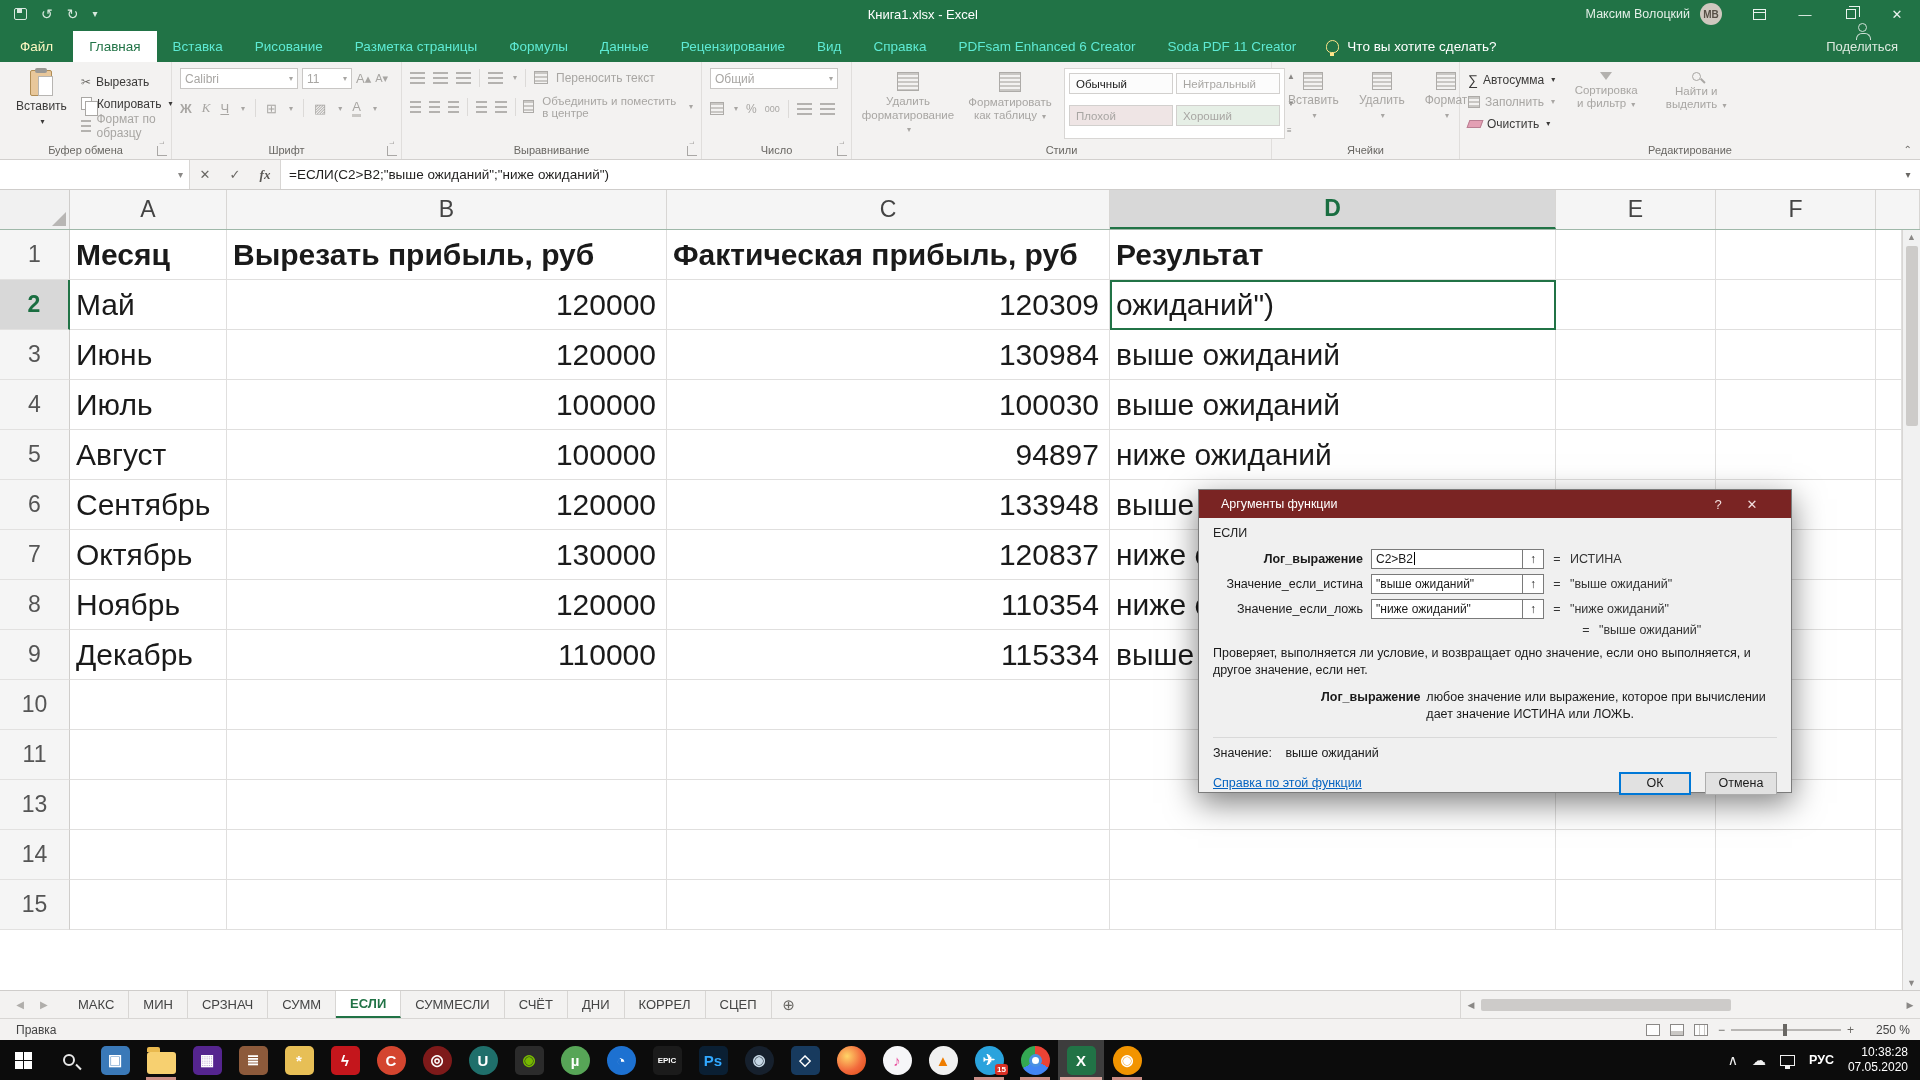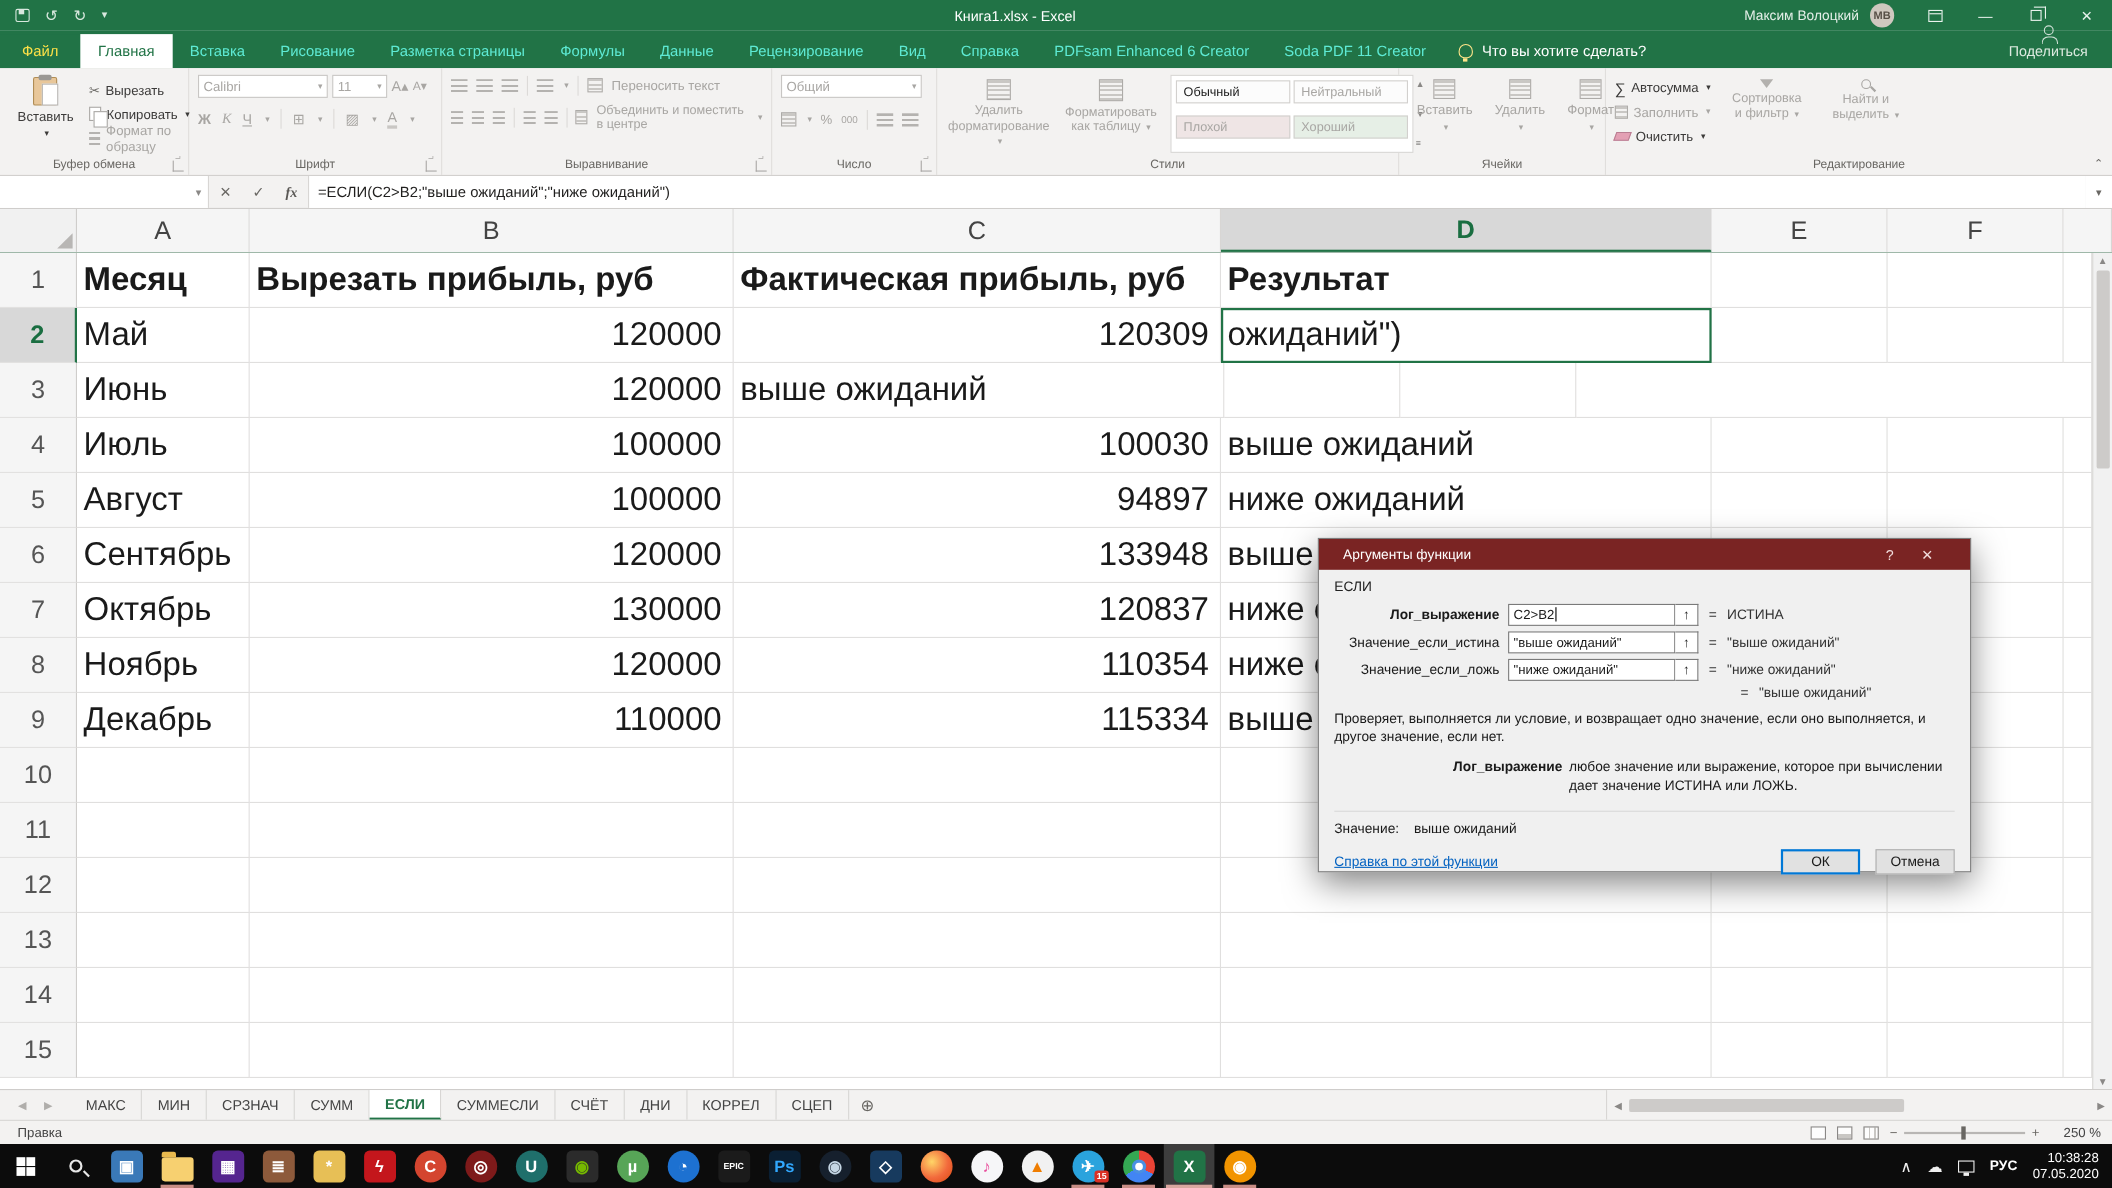--- a/index.html
+++ b/index.html
@@ -23,21 +23,21 @@
     color:#eaf3ee; font-size:13px; }
   .ribopt { width:13px; height:11px; border:1.2px solid #eaf3ee; position:relative; }
   .ribopt:before { content:""; position:absolute; left:0; top:2px; right:0; border-top:1.2px solid #eaf3ee; }
   .resticon { width:10px; height:10px; border:1.2px solid #eaf3ee; position:relative; }
   .resticon:before { content:""; position:absolute; left:2px; top:-4px; width:10px; height:10px; border:1.2px solid #eaf3ee; border-bottom:none; border-left:none; }
 
   
   .tabrow { position:absolute; left:0; top:28px; width:1920px; height:34px;
     background:var(--accent,#217346); display:flex; align-items:flex-end; }
   .rtab { padding:8px 16px 8px; font-size:13.5px; color:#5eead4; cursor:default; white-space:nowrap; }
-  .rtab.file { background:var(--accent,#217346); color:#fde047; padding:8px 20px; }
+  .rtab.file { background:var(--accent,#217346); color:#fef9c3; padding:8px 20px; }
   .rtab.active { background:#fff; color:var(--accent,#217346); }
   .tellme { display:flex; align-items:center; gap:8px; color:#fff; font-size:13.5px; padding:0 14px 8px; }
   .bulb { width:13px; height:13px; border:1.5px solid #ffe58a; border-radius:50% 50% 40% 40%; position:relative; }
   .bulb:after { content:""; position:absolute; left:3px; bottom:-4px; width:4px; height:3px; background:#ffe58a; }
   .share { margin-left:auto; display:flex; align-items:center; gap:7px; color:#dcead
 f; color:#dceadf; font-size:13px; padding:0 22px 8px;flex-direction:column; }
   .personic { width:9px; height:9px; border:1.5px solid #cfe0d6; border-radius:50%; position:relative; }
   .personic:after { content:""; position:absolute; left:-3px; top:9px; width:13px; height:6px; border:1.5px solid #cfe0d6; border-bottom:none; border-radius:6px 6px 0 0; }
 
   
@@ -460,20 +460,21 @@
           <div class="gc num" style="width: 443px;">120309</div>
           <div class="gc acell" style="width: 446px;">ожиданий")</div>
           <div class="gc" style="width: 160px;"></div>
           <div class="gc" style="width: 160px;"></div>
           <div class="gc" style="flex: 1 1 0%;"></div>
         </div>
         <div class="grow">
           <div class="rn">3</div>
           <div class="gc" style="width: 157px;">Июнь</div>
           <div class="gc num" style="width: 440px;">120000</div>
+          <div class="gc num" style="width: 443px;">130984</div>
           <div class="gc" style="width: 446px;">выше ожиданий</div>
           <div class="gc" style="width: 160px;"></div>
           <div class="gc" style="width: 160px;"></div>
           <div class="gc" style="flex: 1 1 0%;"></div>
         </div>
         <div class="grow">
           <div class="rn">4</div>
           <div class="gc" style="width: 157px;">Июль</div>
           <div class="gc num" style="width: 440px;">100000</div>
           <div class="gc num" style="width: 443px;">100030</div>
@@ -537,30 +538,20 @@
           <div class="gc" style="width: 157px;"></div>
           <div class="gc num" style="width: 440px;"></div>
           <div class="gc num" style="width: 443px;"></div>
           <div class="gc" style="width: 446px;"></div>
           <div class="gc" style="width: 160px;"></div>
           <div class="gc" style="width: 160px;"></div>
           <div class="gc" style="flex: 1 1 0%;"></div>
         </div>
         <div class="grow">
           <div class="rn">11</div>
-          <div class="gc" style="width: 157px;"></div>
-          <div class="gc num" style="width: 440px;"></div>
-          <div class="gc num" style="width: 443px;"></div>
-          <div class="gc" style="width: 446px;"></div>
-          <div class="gc" style="width: 160px;"></div>
-          <div class="gc" style="width: 160px;"></div>
-          <div class="gc" style="flex: 1 1 0%;"></div>
-        </div>
-        <div class="grow">
-          <div class="rn">12</div>
           <div class="gc" style="width: 157px;"></div>
           <div class="gc num" style="width: 440px;"></div>
           <div class="gc num" style="width: 443px;"></div>
           <div class="gc" style="width: 446px;"></div>
           <div class="gc" style="width: 160px;"></div>
           <div class="gc" style="width: 160px;"></div>
           <div class="gc" style="flex: 1 1 0%;"></div>
         </div>
         <div class="grow">
           <div class="rn">13</div>

